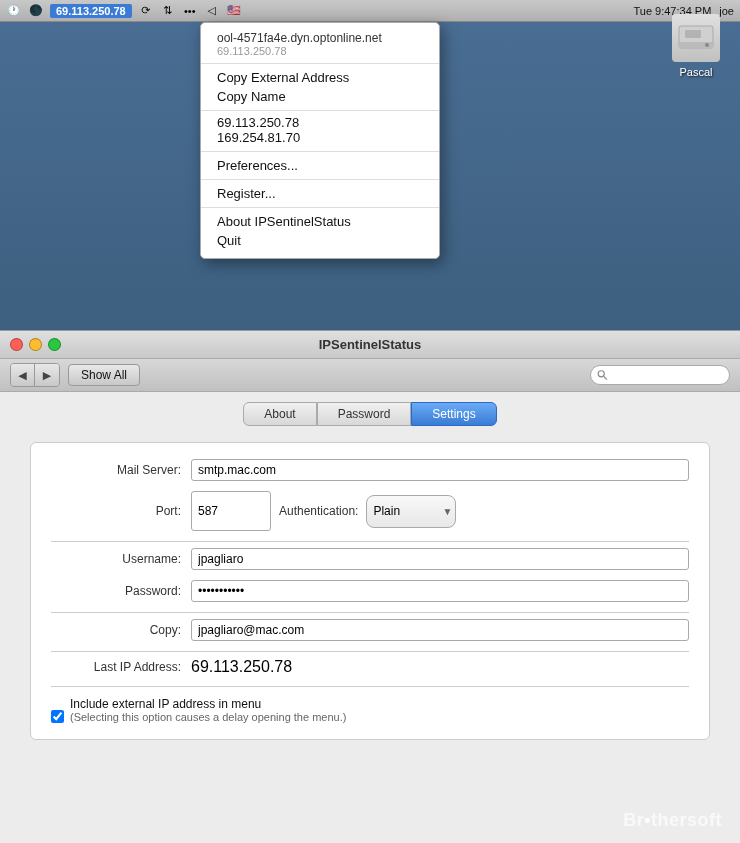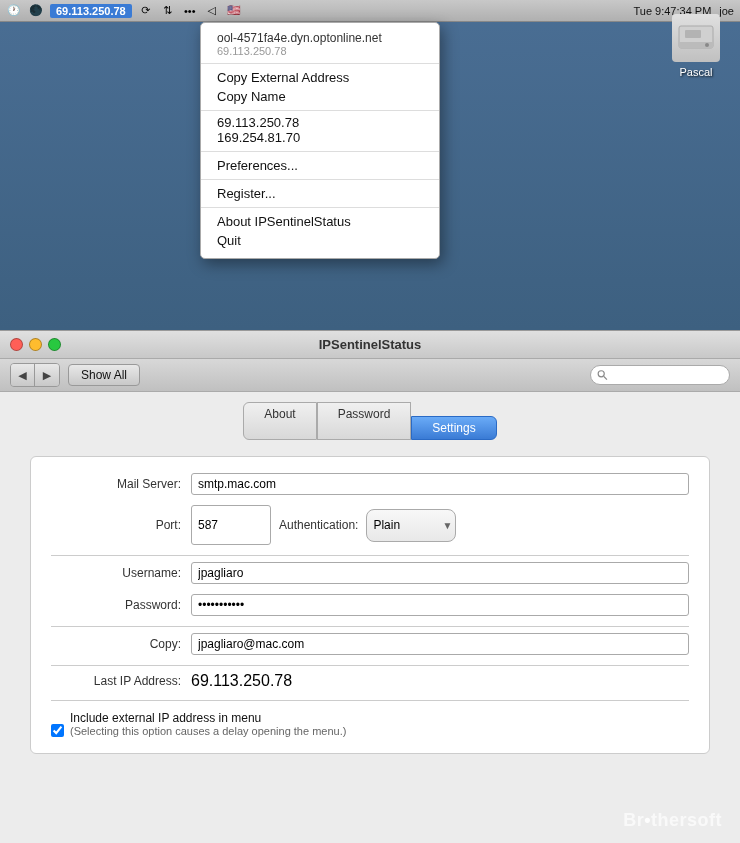--- a/index.html
+++ b/index.html
@@ -263,21 +263,20 @@
     .tab:first-child {
       border-radius: 6px 0 0 6px;
     }
     .tab:last-child {
       border-radius: 0 6px 6px 0;
     }
     .tab.active {
       background: linear-gradient(180deg, #6aabf7, #3a7bd5);
       color: white;
       border-color: #2a6ac5;
-      margin-top: 14px;
     }
 
     
     .form-section {
       width: 100%;
       max-width: 680px;
       background: white;
       border: 1px solid #ccc;
       border-radius: 6px;
       padding: 16px 20px;

